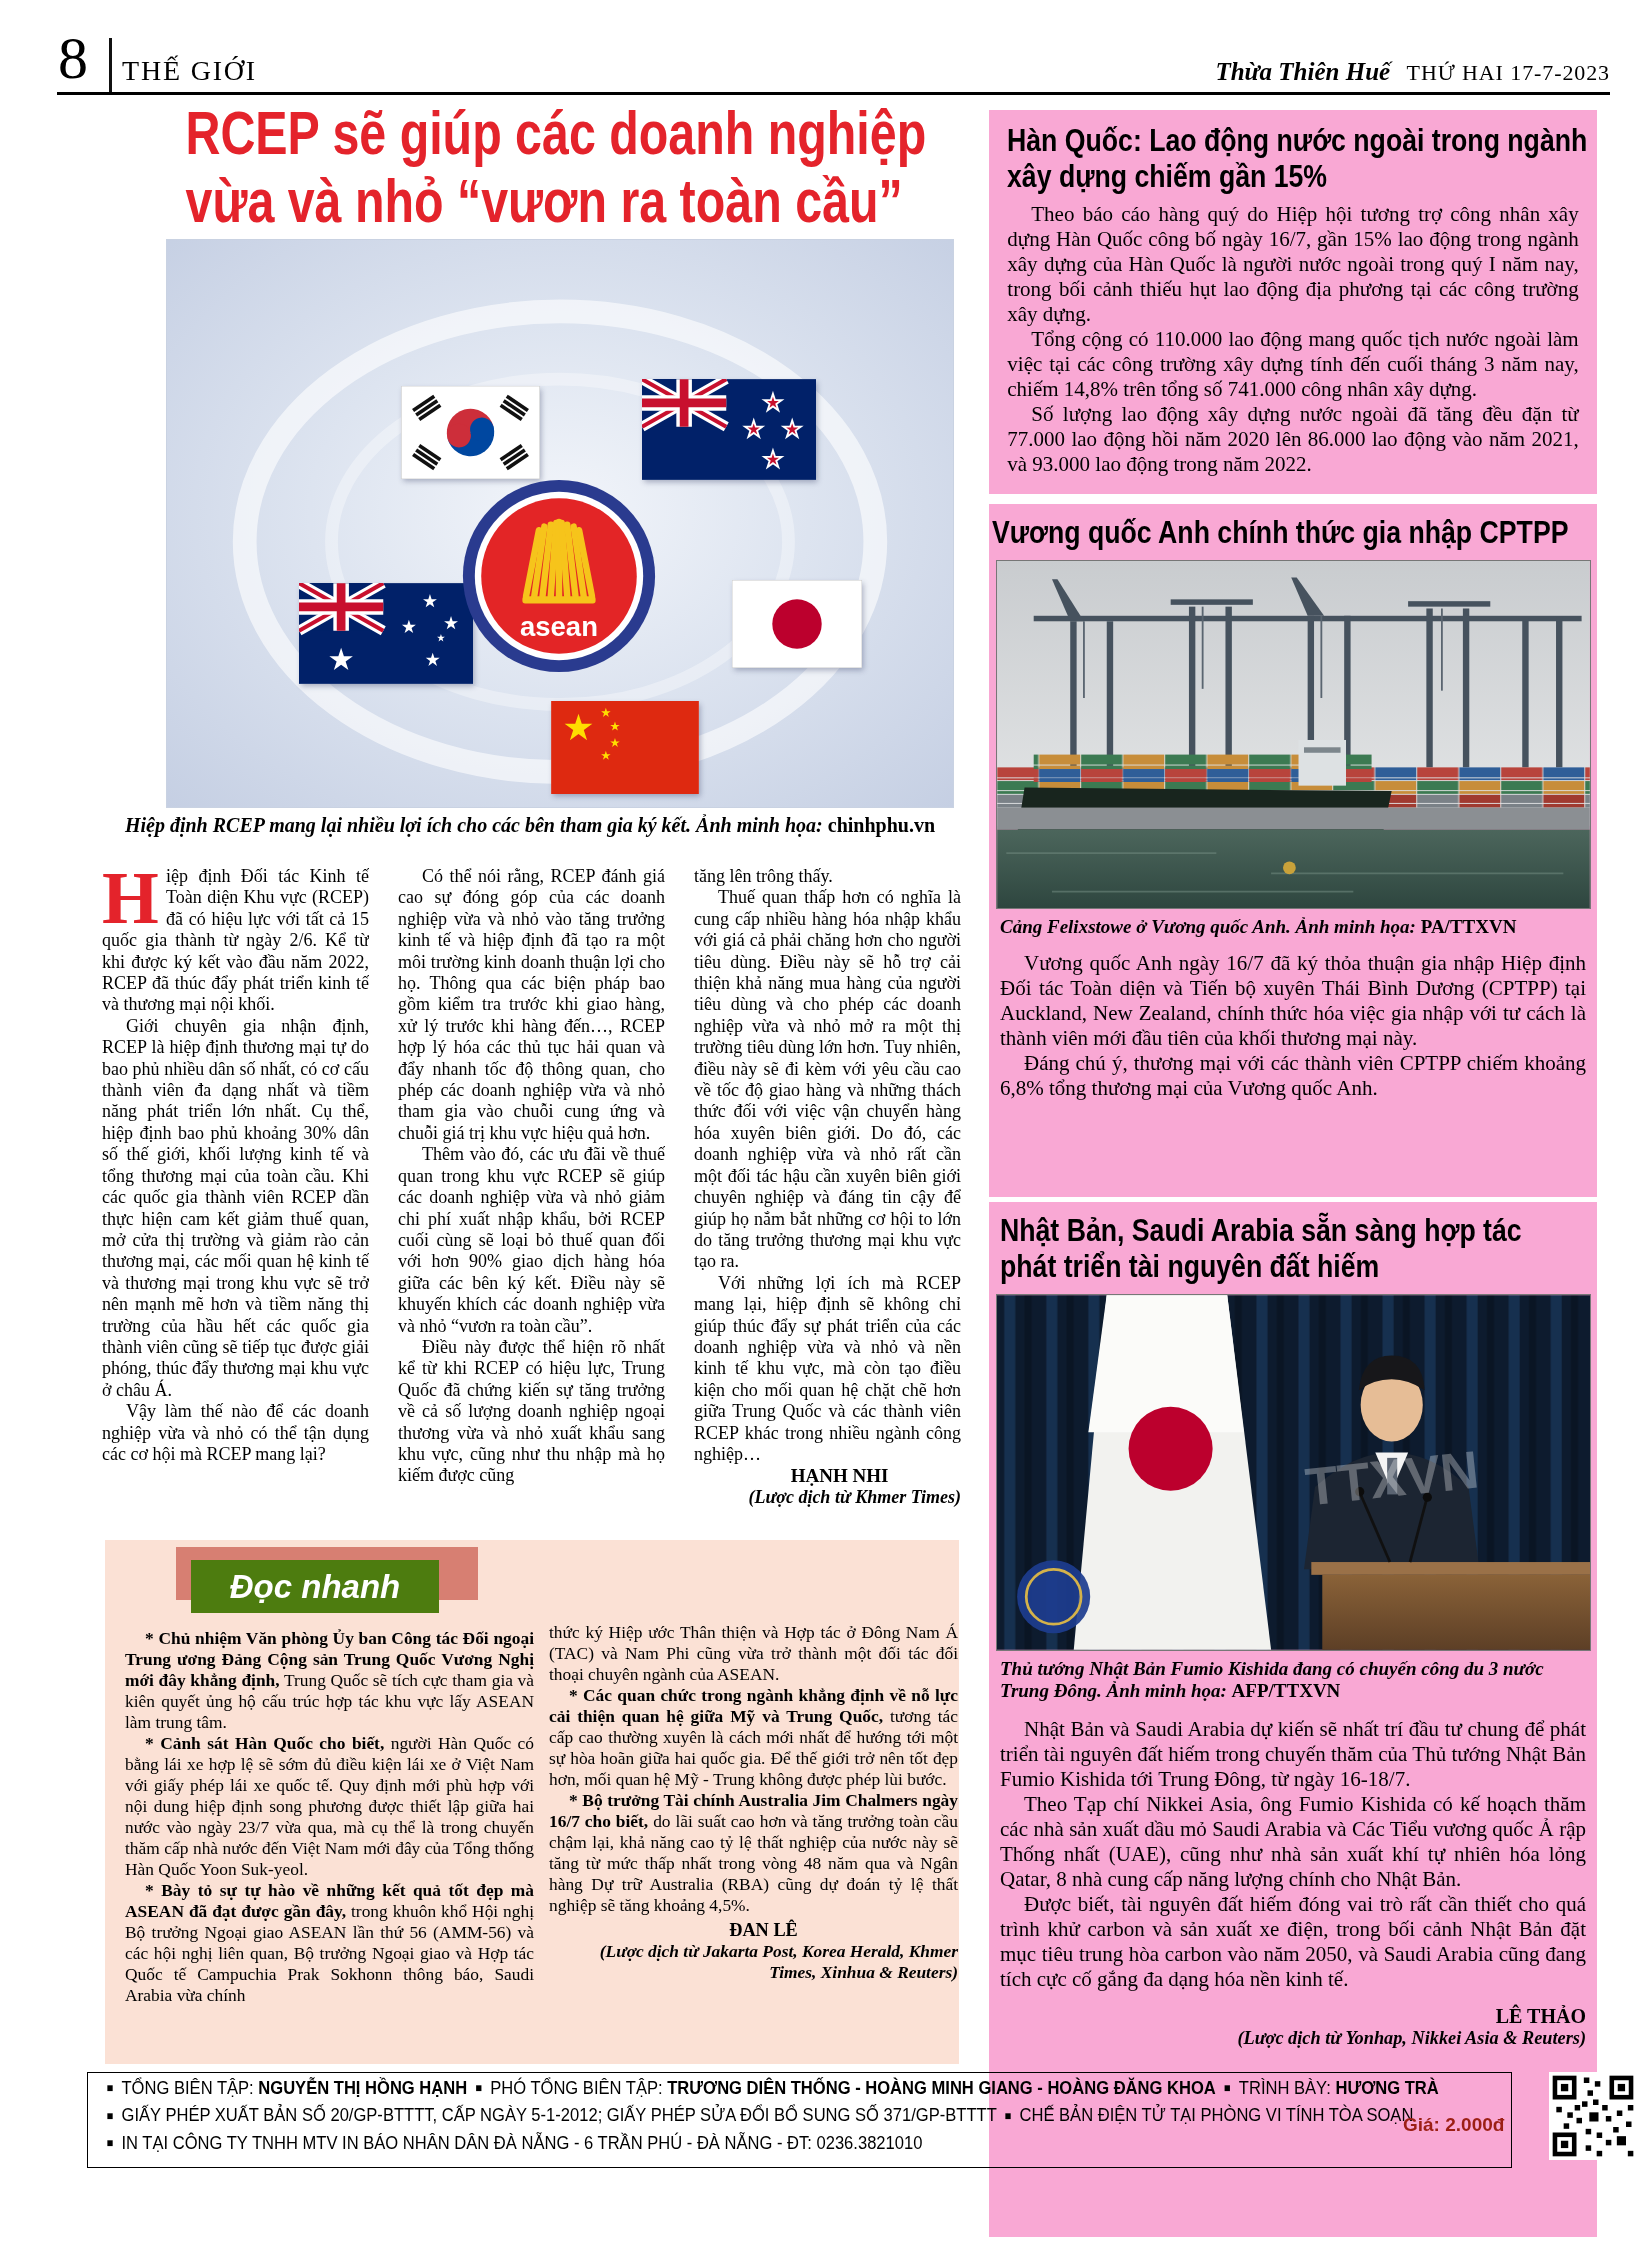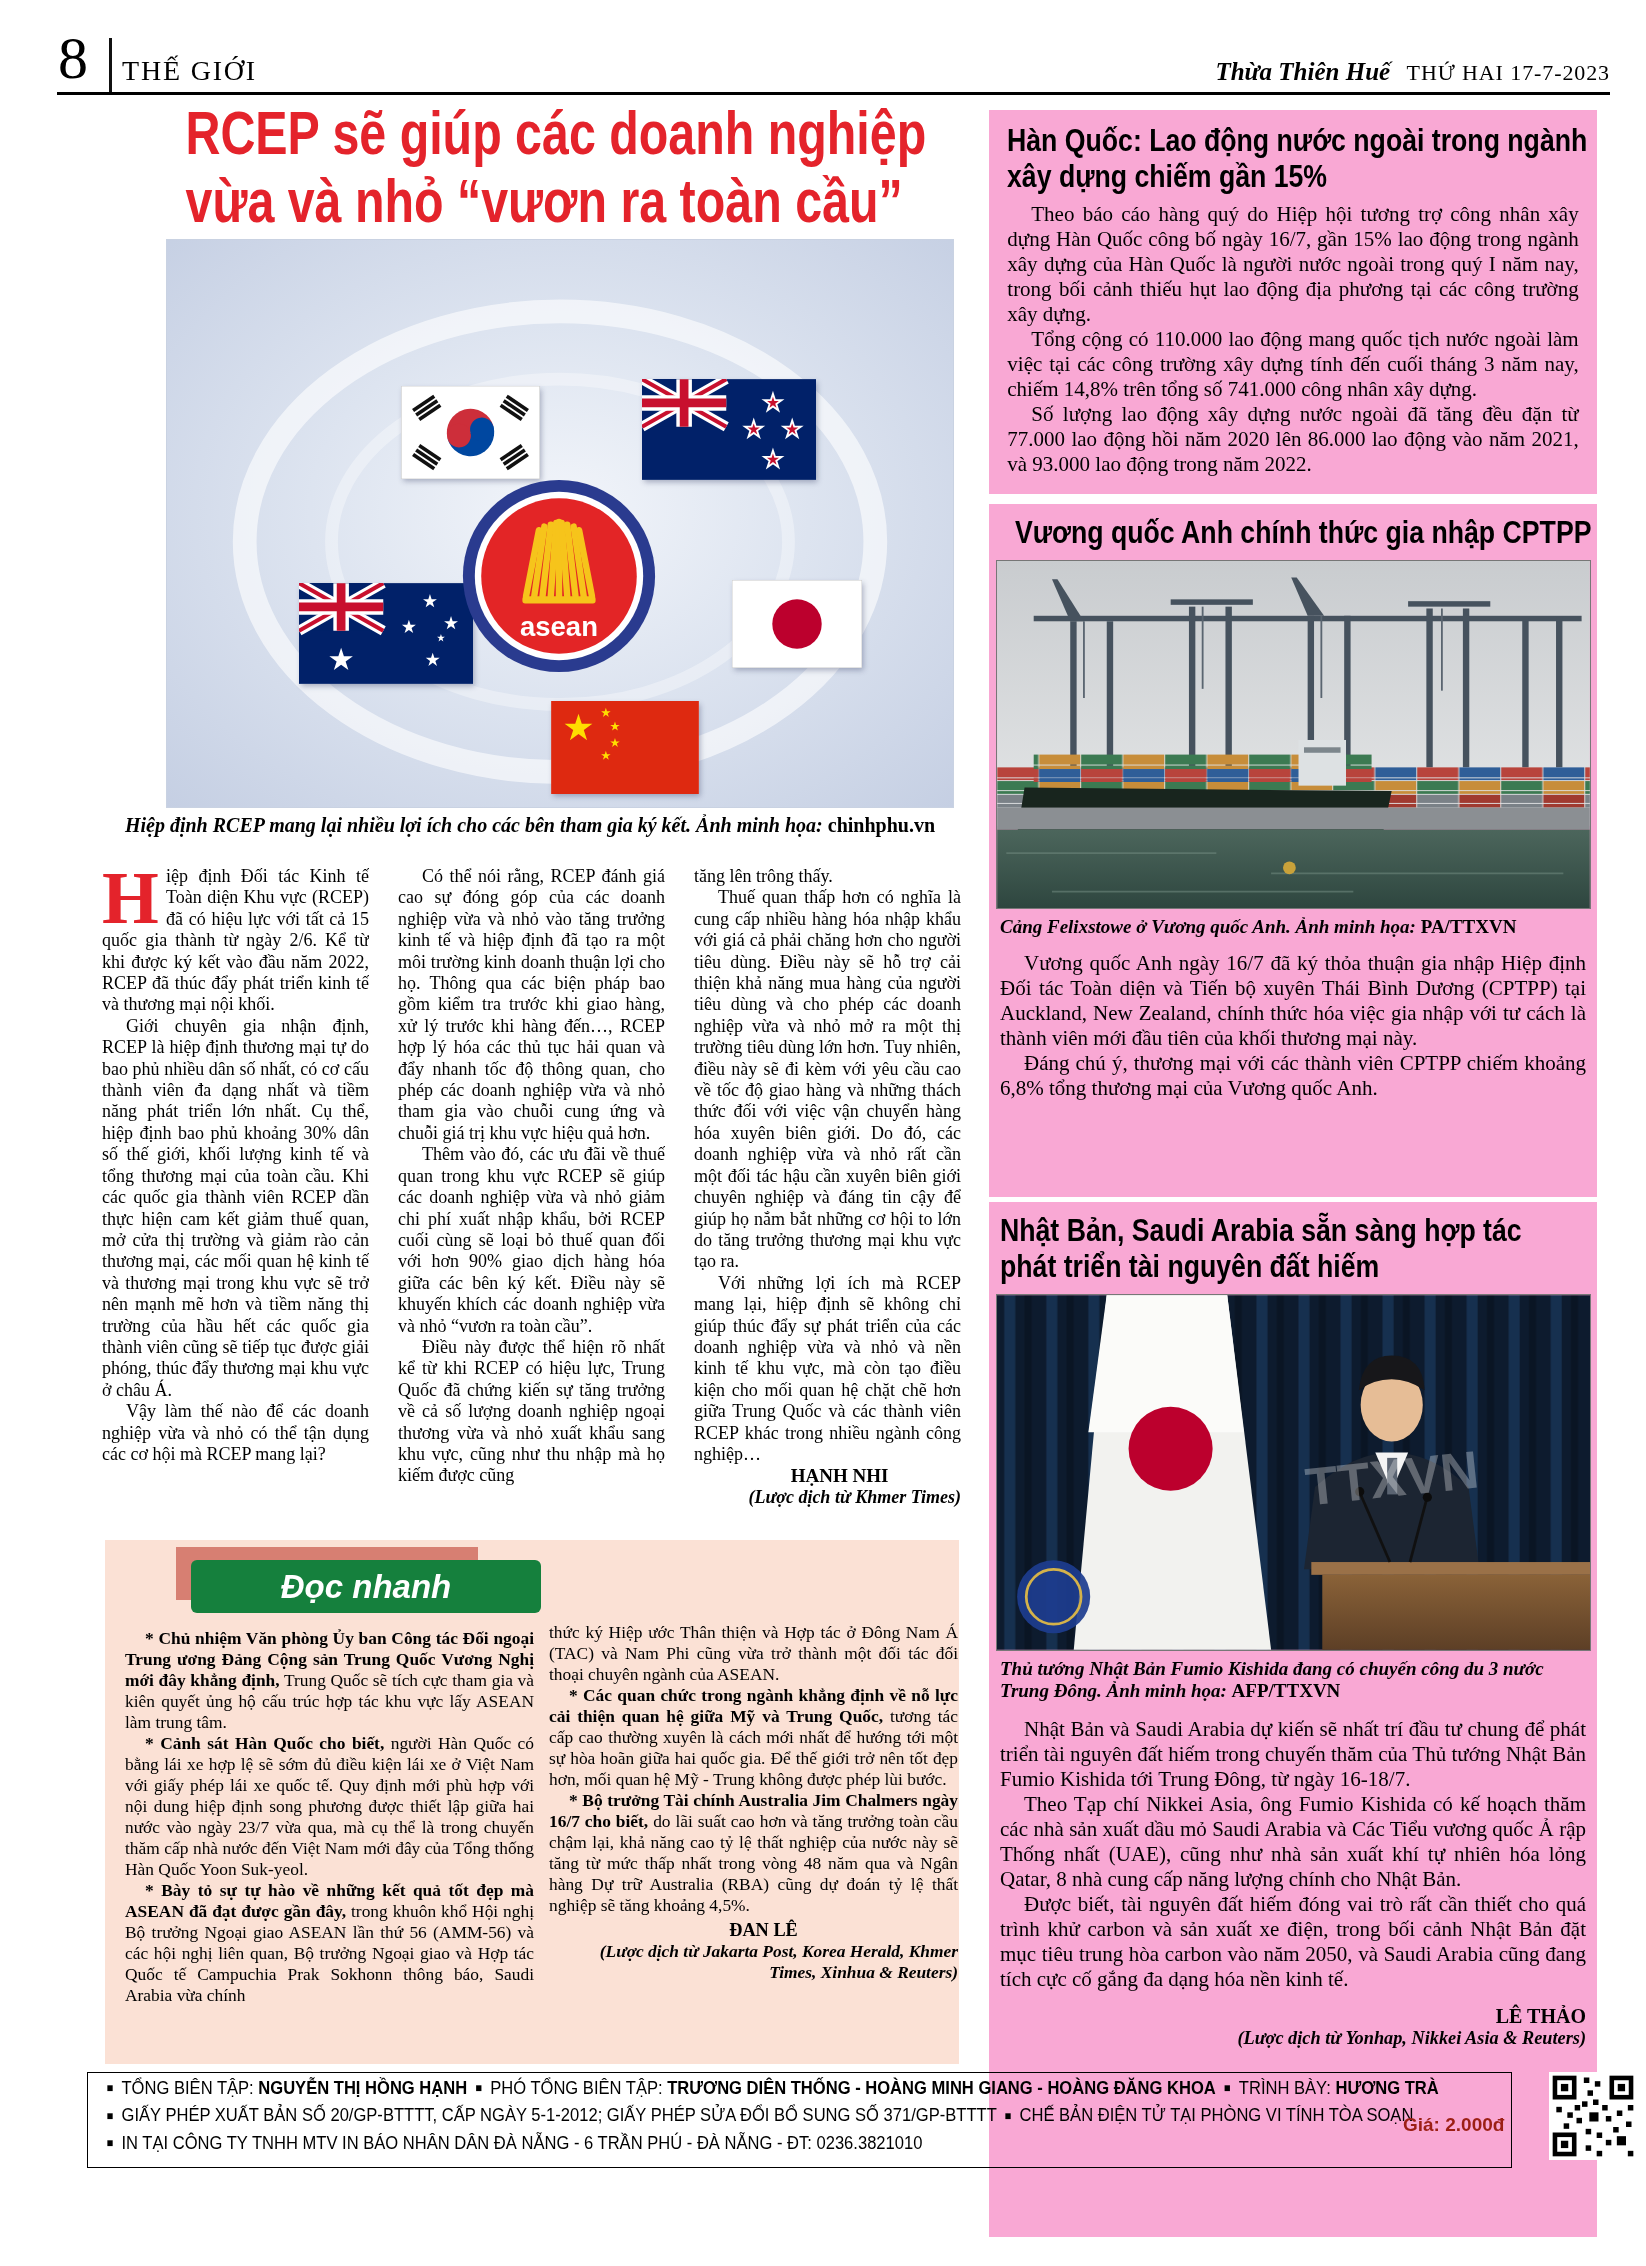--- a/index.html
+++ b/index.html
@@ -39,23 +39,23 @@
   .bodycol p.first{text-indent:0;}
   #col1{left:102px;} #col2{left:398px;} #col3{left:694px;}
   .dropcap{float:left;color:#e4232b;font-size:73px;line-height:57px;font-weight:bold;
            padding:3.7px 7.3px 0 0;}
   .byline{ text-align:center;font-weight:bold;font-size:19px;margin-top:7.3px;text-indent:0;}
   .credit{ text-align:right;font-weight:bold;font-style:italic;font-size:18px;text-indent:0;}
 
   
   #docnhanh{left:105px;top:1540px;width:854px;height:524px;background:#fbe1d5;}
   #dn-label-shadow{left:71px;top:7.3px;width:302px;height:53px;background:#d77f72;}
-  #dn-label{left:86px;top:20px;width:350px;height:53px;background:#15803d;color:#fff;
+  #dn-label{left:86px;top:20px;width:248px;height:53px;background:#4d7c0f;color:#fff;
      font-family:"Liberation Sans",sans-serif;font-weight:bold;font-style:italic;font-size:33px;
-     display:flex;align-items:center;justify-content:center;border-radius:6px;}
+     display:flex;align-items:center;justify-content:center;}
   .dncol{top:88px;width:409px;font-size:17.4px;line-height:21px;text-align:justify;}
   #dncol-left{left:20px;} #dncol-right{left:444px;top:82px;}
   .dncol p{margin:0;text-indent:20px;}
   .dncol p.cont{text-indent:0;}
   .dncol .byline{font-size:18.3px;margin-top:3.7px;}
   .dncol .credit{font-size:17.4px;}
 
   
   .graybox{left:989px;width:608px;background:#f9a8d4;}
   #sb1{top:110px;height:384px;}
@@ -255,21 +255,21 @@
       <div class="sb-title">xây dựng chiếm gần 15%</div>
       <div class="sb-body">
         <p>Theo báo cáo hàng quý do Hiệp hội tương trợ công nhân xây dựng Hàn Quốc công bố ngày 16/7, gần 15% lao động trong ngành xây dựng của Hàn Quốc là người nước ngoài trong quý I năm nay, trong bối cảnh thiếu hụt lao động địa phương tại các công trường xây dựng.</p>
         <p>Tổng cộng có 110.000 lao động mang quốc tịch nước ngoài làm việc tại các công trường xây dựng tính đến cuối tháng 3 năm nay, chiếm 14,8% trên tổng số 741.000 công nhân xây dựng.</p>
         <p>Số lượng lao động xây dựng nước ngoài đã tăng đều đặn từ 77.000 lao động hồi năm 2020 lên 86.000 lao động vào năm 2021, và 93.000 lao động trong năm 2022.</p>
       </div>
     </div>
   </div>
 
   <div class="abs graybox" id="sb2">
-    <div style="padding-top:11px;padding-left:26px;">
+    <div style="padding-top:11px;padding-left:3px;">
       <div class="sb-title">Vương quốc Anh chính thức gia nhập CPTPP</div>
     </div>
     <div class="photo" style="height:347px">
       <svg width="593" height="347" viewBox="0 0 649 380">
         <defs>
           <linearGradient id="sky" x1="0" y1="0" x2="0" y2="1">
             <stop offset="0" stop-color="#c9cccf"></stop>
               <stop offset="1" stop-color="#e3e5e6"></stop>
           </linearGradient>
           <linearGradient id="sea" x1="0" y1="0" x2="0" y2="1">

